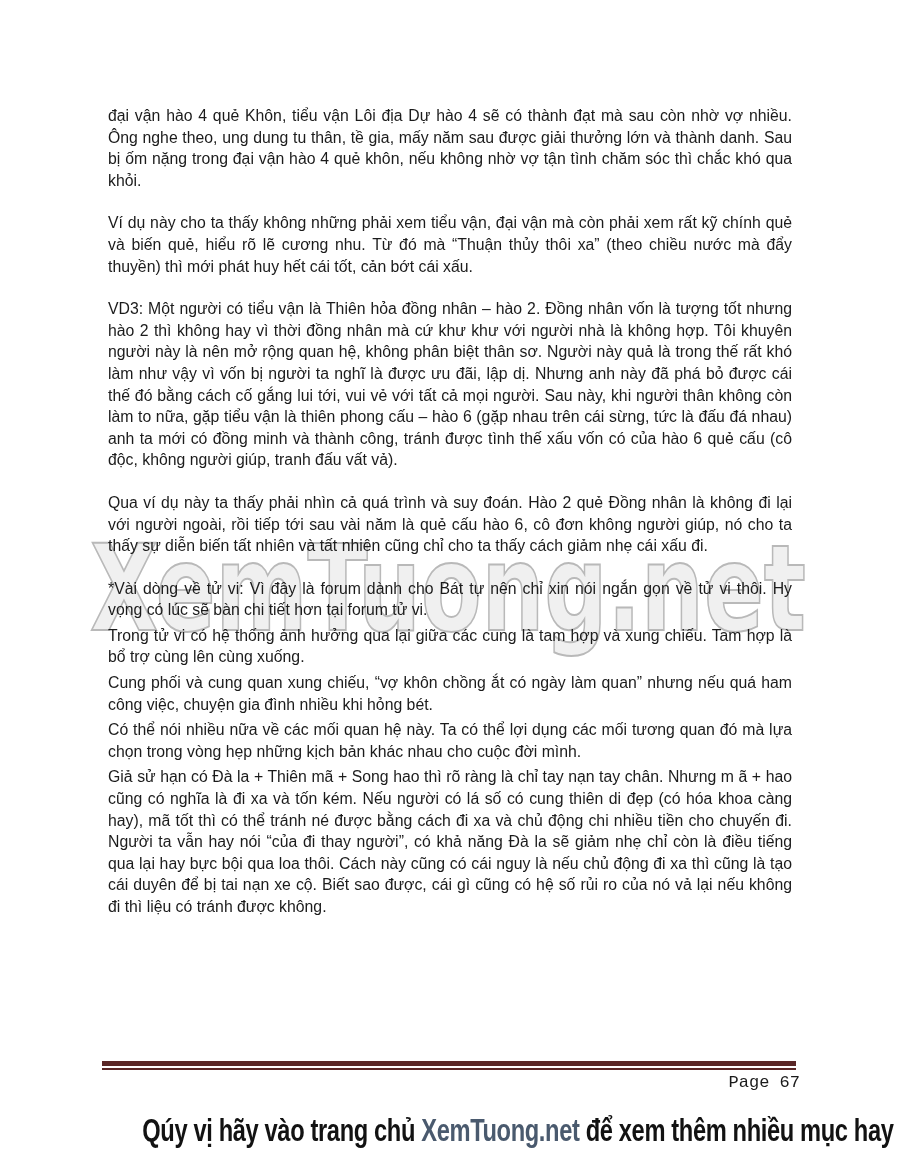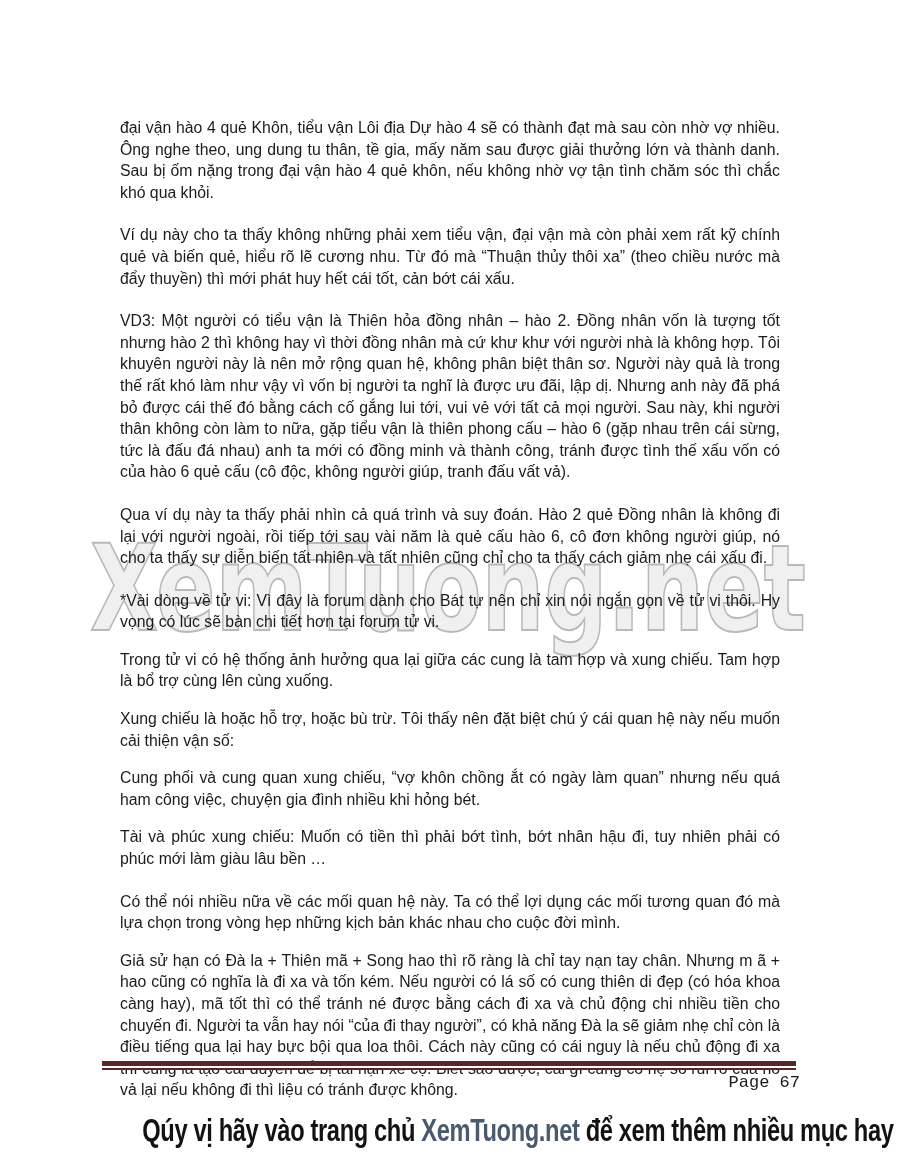--- a/index.html
+++ b/index.html
@@ -31,21 +31,21 @@
     position: absolute;
     left: 104px;
     top: 101px;
     width: 692px;
     z-index: 1;
     color: #1b1b1b;
     font-size: 15.8px;
     line-height: 21.6px;
     text-align: justify;
   }
-  .body-text p { margin: 16px; }
+  .body-text p { margin: 4px; }
   .body-text p.gap { margin-bottom: 21px; }
   .body-text strong { font-weight: 400; }
   .footer-rule {
     position: absolute;
     left: 102px;
     top: 1061px;
     width: 694px;
     height: 2px;
     background: #ffffff;
     border-top: 5px solid #5a2727;
@@ -90,23 +90,21 @@
     <text x="2" y="92" textLength="716" lengthAdjust="spacingAndGlyphs">XemTuong.net</text>
   </svg>
 
   <main class="body-text">
     <p class="gap">đại vận hào 4 quẻ Khôn, tiểu vận Lôi địa Dự hào 4 sẽ có thành đạt mà sau còn nhờ vợ nhiều. Ông nghe theo, ung dung tu thân, tề gia, mấy năm sau được giải thưởng lớn và thành danh. Sau bị ốm nặng trong đại vận hào 4 quẻ khôn, nếu không nhờ vợ tận tình chăm sóc thì chắc khó qua khỏi.</p>
     <p class="gap">Ví dụ này cho ta thấy không những phải xem tiểu vận, đại vận mà còn phải xem rất kỹ chính quẻ và biến quẻ, hiểu rõ lẽ cương nhu. Từ đó mà “Thuận thủy thôi xa” (theo chiều nước mà đẩy thuyền) thì mới phát huy hết cái tốt, cản bớt cái xấu.</p>
     <p class="gap">VD3: Một người có tiểu vận là Thiên hỏa đồng nhân – hào 2. Đồng nhân vốn là tượng tốt nhưng hào 2 thì không hay vì thời đồng nhân mà cứ khư khư với người nhà là không hợp. Tôi khuyên người này là nên mở rộng quan hệ, không phân biệt thân sơ. Người này quả là trong thế rất khó làm như vậy vì vốn bị người ta nghĩ là được ưu đãi, lập dị. Nhưng anh này đã phá bỏ được cái thế đó bằng cách cố gắng lui tới, vui vẻ với tất cả mọi người. Sau này, khi người thân không còn làm to nữa, gặp tiểu vận là thiên phong cấu – hào 6 (gặp nhau trên cái sừng, tức là đấu đá nhau) anh ta mới có đồng minh và thành công, tránh được tình thế xấu vốn có của hào 6 quẻ cấu (cô độc, không người giúp, tranh đấu vất vả).</p>
     <p class="gap">Qua ví dụ này ta thấy phải nhìn cả quá trình và suy đoán. Hào 2 quẻ Đồng nhân là không đi lại với người ngoài, rồi tiếp tới sau vài năm là quẻ cấu hào 6, cô đơn không người giúp, nó cho ta thấy sự diễn biến tất nhiên và tất nhiên cũng chỉ cho ta thấy cách giảm nhẹ cái xấu đi.</p>
     <p><strong>*Vài dòng về tử vi:</strong><span> Vì đây là forum dành cho Bát tự nên chỉ xin nói ngắn gọn về tử vi thôi. Hy vọng có lúc sẽ bàn chi tiết hơn tại forum tử vi.</span></p>
     <p>Trong tử vi có hệ thống ảnh hưởng qua lại giữa các cung là tam hợp và xung chiếu. Tam hợp là bổ trợ cùng lên cùng xuống.</p>
-    <p>Xung chiếu là hoặc hỗ trợ, hoặc bù trừ. Tôi thấy nên đặt biệt chú ý cái quan hệ này nếu muốn cải thiện vận số:</p>
     <p>Cung phối và cung quan xung chiếu, “vợ khôn chồng ắt có ngày làm quan” nhưng nếu quá ham công việc, chuyện gia đình nhiều khi hỏng bét.</p>
-    <p class="gap">Tài và phúc xung chiếu: Muốn có tiền thì phải bớt tình, bớt nhân hậu đi, tuy nhiên phải có phúc mới làm giàu lâu bền …</p>
     <p>Có thể nói nhiều nữa về các mối quan hệ này. Ta có thể lợi dụng các mối tương quan đó mà lựa chọn trong vòng hẹp những kịch bản khác nhau cho cuộc đời mình.</p>
     <p>Giả sử hạn có Đà la + Thiên mã + Song hao thì rõ ràng là chỉ tay nạn tay chân. Nhưng m ã + hao cũng có nghĩa là đi xa và tốn kém. Nếu người có lá số có cung thiên di đẹp (có hóa khoa càng hay), mã tốt thì có thể tránh né được bằng cách đi xa và chủ động chi nhiều tiền cho chuyến đi. Người ta vẫn hay nói “của đi thay người”, có khả năng Đà la sẽ giảm nhẹ chỉ còn là điều tiếng qua lại hay bực bội qua loa thôi. Cách này cũng có cái nguy là nếu chủ động đi xa thì cũng là tạo cái duyên để bị tai nạn xe cộ. Biết sao được, cái gì cũng có hệ số rủi ro của nó vả lại nếu không đi thì liệu có tránh được không.</p>
   </main>
 
   <div class="footer-rule"></div>
 
   <div class="page-number">Page 67</div>
 
   <div class="banner">
     <span class="banner-inner"><span>Qúy vị hãy vào trang chủ </span><span class="brand">XemTuong.net</span><span> để xem thêm nhiều mục hay khác</span></span>

